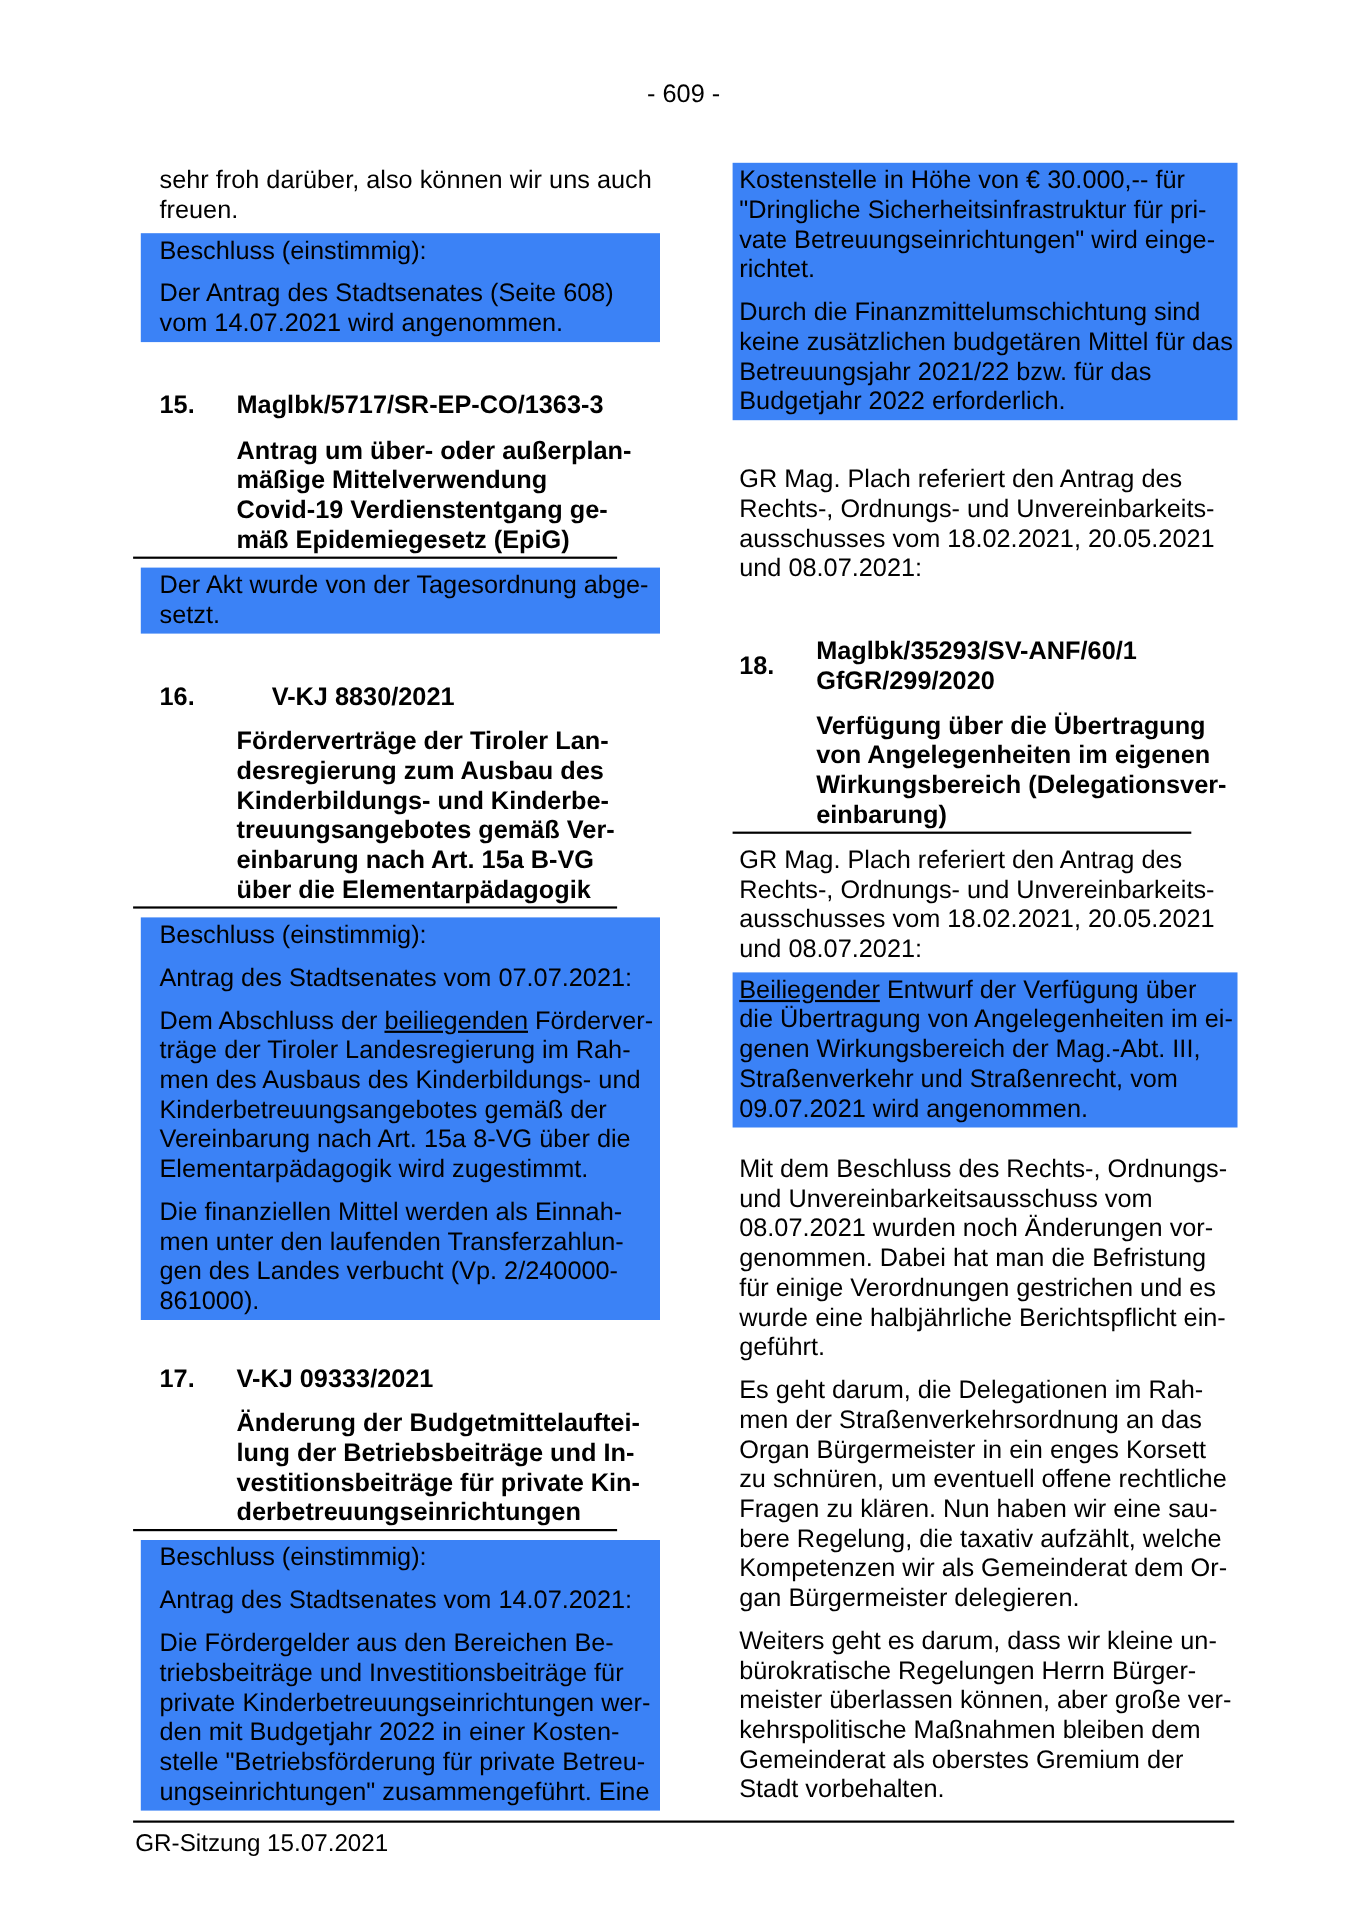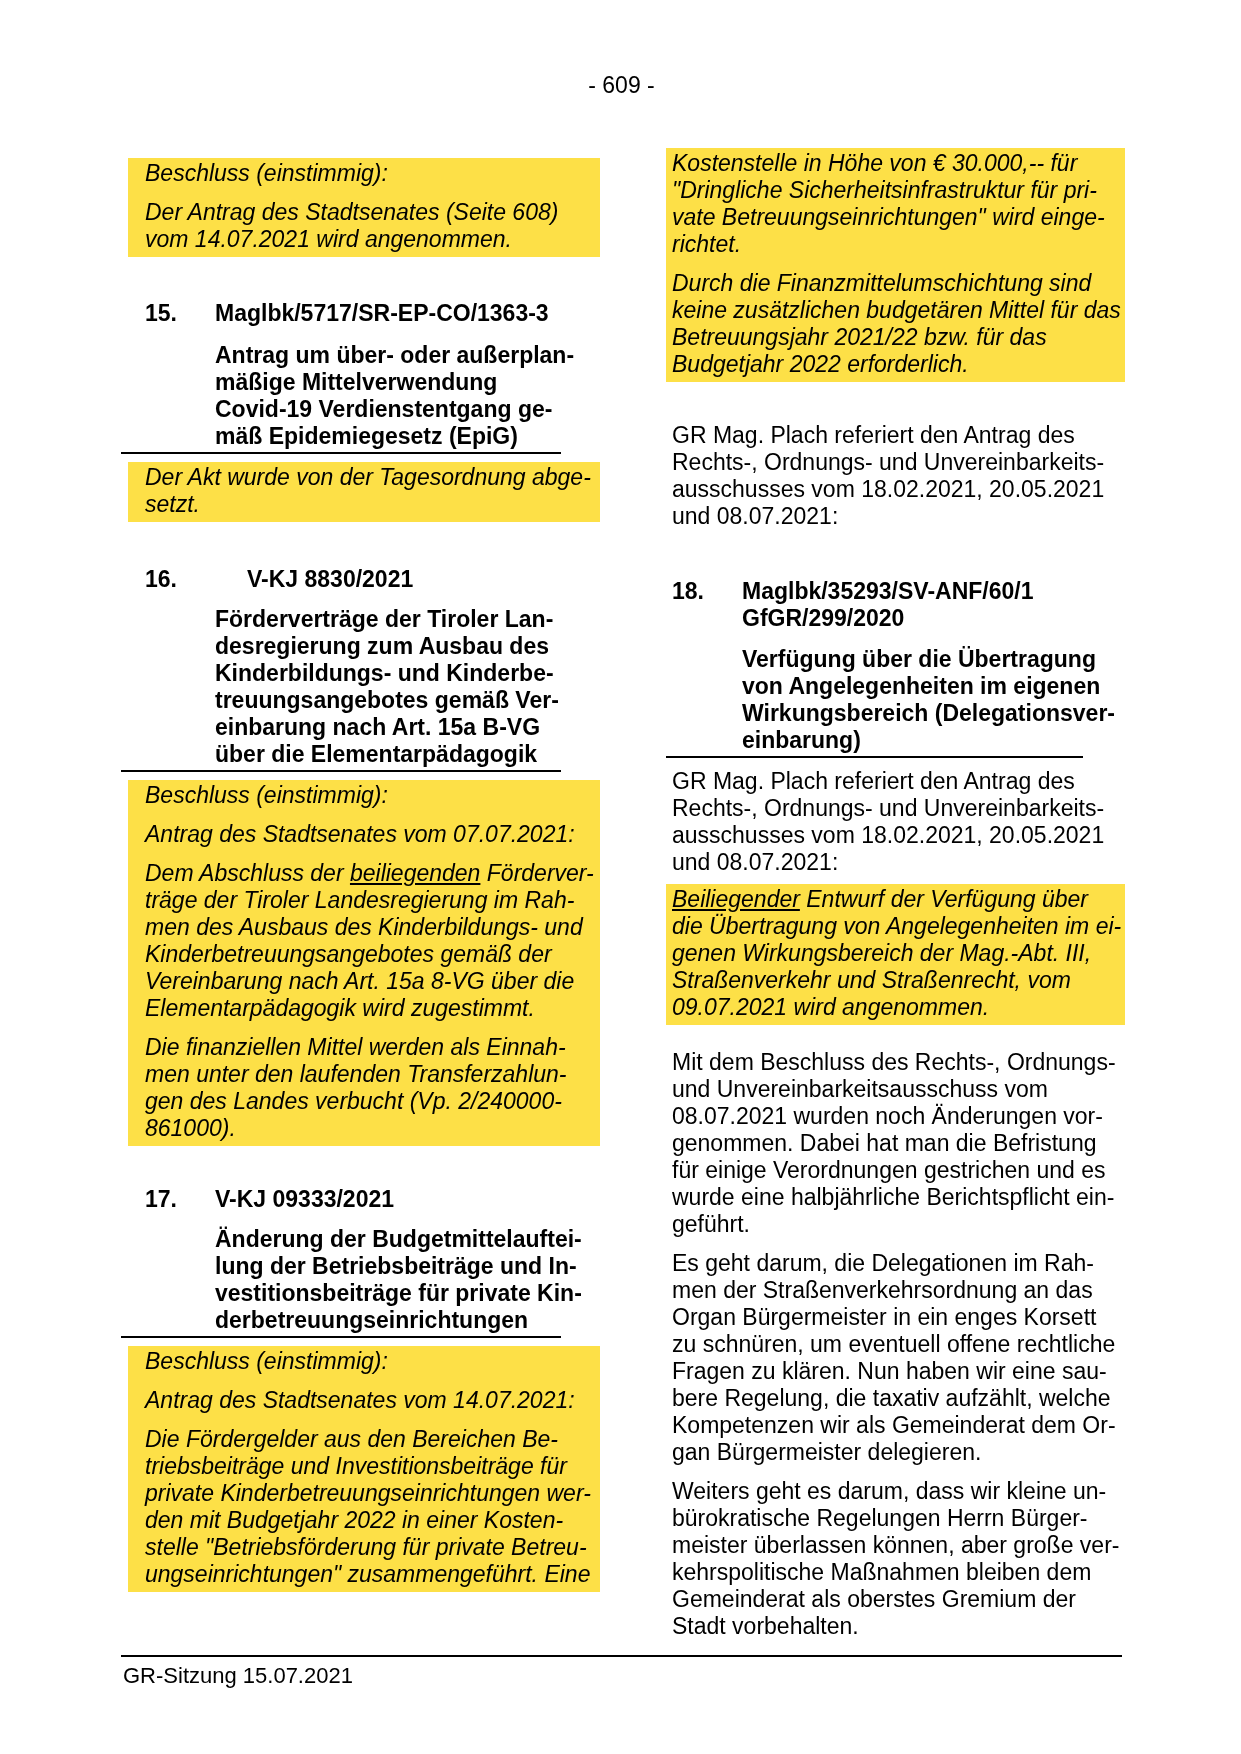--- a/index.html
+++ b/index.html
@@ -28,26 +28,26 @@
   .col-right { left: 672px; top: 148px; width: 413px; }
 
   .txt {
     font-size: 23px;
     line-height: 27px;
     white-space: pre;
   }
   .b { font-weight: normal; }
   .u { text-decoration: underline; }
 
-  .gray { background: #fde047; font-style: italic; }
+  .gray { background: #3b82f6; }
   .col-left .gray  { margin-left: -17px; margin-right: -19px; padding: 2px 0 4px 17px; }
   .col-right .gray { margin-left: -6px;  margin-right: -40px; padding: 2px 0 4px 6px; }
   .gray .txt + .txt { margin-top: 12px; }
 
-  .item-row { display: flex; align-items: flex-start; }
+  .item-row { display: flex; align-items: center; }
   .item-row .num  { flex: 0 0 70px; font-weight: bold; font-size: 23px; line-height: 27px; white-space: pre; }
   .item-row .code { font-weight: bold; font-size: 23px; line-height: 27px; white-space: pre; }
 
   .heading {
     margin-left: 70px;
     font-weight: bold;
     font-size: 23px;
     line-height: 27px;
     white-space: pre;
   }
@@ -94,20 +94,22 @@
     white-space: pre;
   }
 </style>
 </head>
 <body>
 
 <div class="page-number txt">- 609 -</div>
 
 <div class="col col-left">
 
+  <div class="txt">sehr froh darüber, also können wir uns auch
+freuen.</div>
 
   <div class="gray l-gray-a">
     <div class="txt">Beschluss (einstimmig):</div>
     <div class="txt">Der Antrag des Stadtsenates (Seite 608)
 vom 14.07.2021 wird angenommen.</div>
   </div>
 
   <div class="item-row l-item15">
     <span class="num">15.</span>
     <span class="code">Maglbk/5717/SR-EP-CO/1363-3</span>

